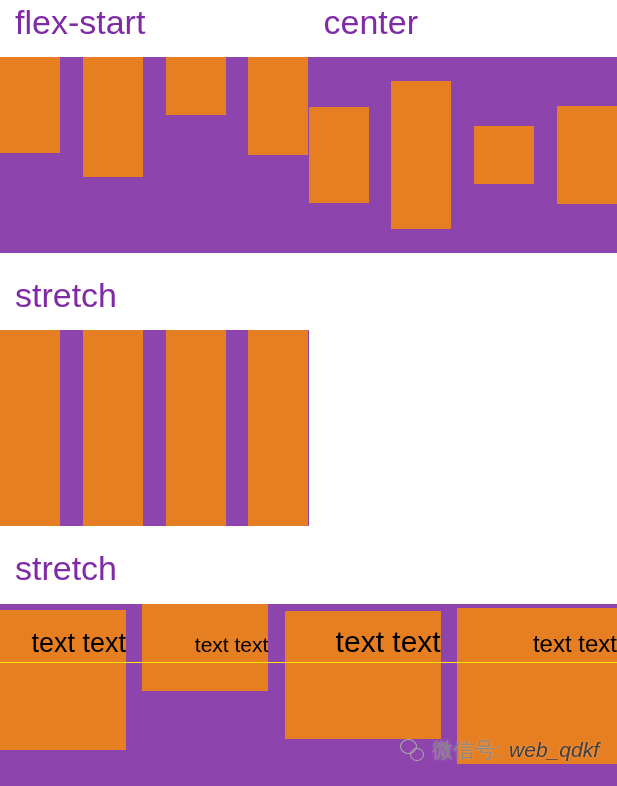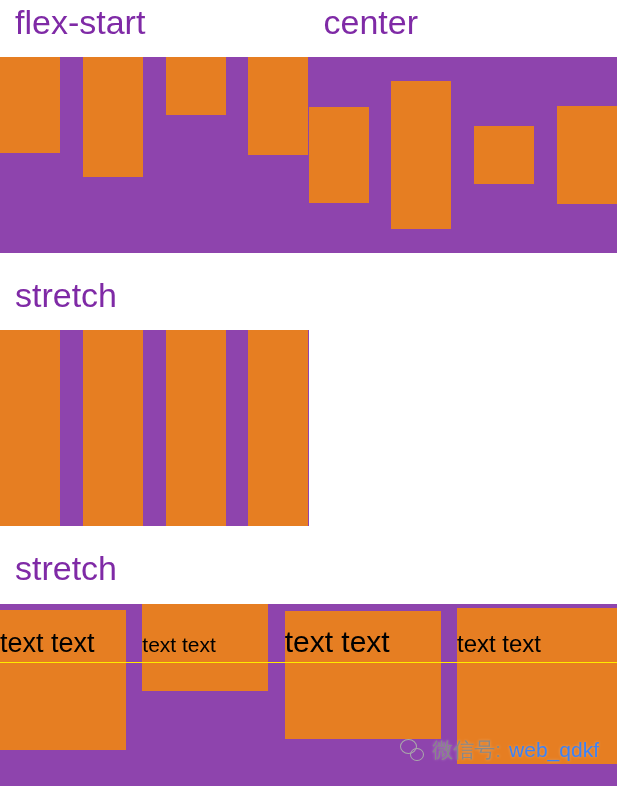--- a/index.html
+++ b/index.html
@@ -38,21 +38,21 @@
     display: flex;
     justify-content: space-between;
     height: 100%;
     width: 100%;
   }
   .item {
     background: #e67e22;
   }
   .box.full .item {
     display: flex;
-    justify-content: flex-start;
+    justify-content: flex-end;
   }
   .item span {
     color: #000;
     white-space: nowrap;
   }
   .baseline-line {
     position: absolute;
     left: 0;
     right: 0;
     height: 1px;
@@ -64,21 +64,21 @@
     right: 18px;
     bottom: 22px;
     color: #888;
     font-size: 21px;
     display: flex;
     align-items: center;
     gap: 8px;
     text-shadow: 0 0 3px rgba(255,255,255,.3);
     text-align: right;
   }
-  .watermark .wid { color: #3b82f6; }
+  .watermark .wid { color: #404040; font-style: italic; }
   .wechat-icon {
     width: 24px;
     height: 22px;
     position: relative;
   }
   .wechat-icon::before,
   .wechat-icon::after {
     content: "";
     position: absolute;
     border-radius: 50%;

